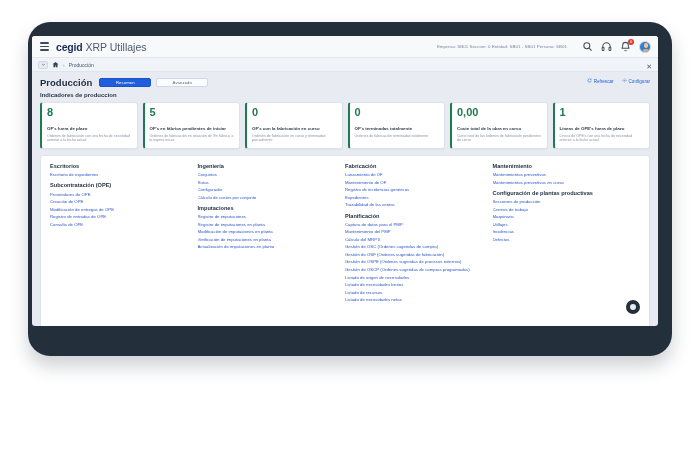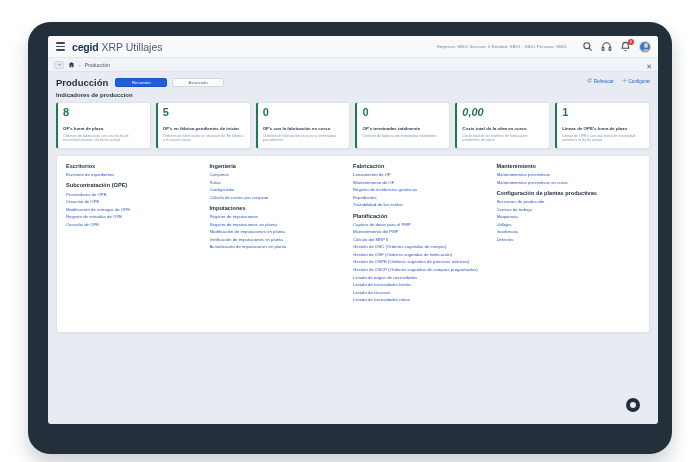--- a/index.html
+++ b/index.html
@@ -7,25 +7,25 @@
     width: 700px; height: 462px;
     background: #ffffff;
     font-family: "Liberation Sans", sans-serif;
     overflow: hidden;
   }
 
   
   #device-frame {
     position: absolute;
     left: 28px; top: 22px;
-    width: 644px; height: 432px;
+    width: 644px; height: 334px;
     background: #232f3b;
     border-radius: 22px;
     box-shadow: 0 10px 18px rgba(30,40,55,.22);
-    padding: 14px 14px 30px 20px;
+    padding: 14px 14px 30px 4px;
   }
   #device-screen {
     position: relative;
     width: 100%; height: 100%;
     background: #e8ecf2;
     border-radius: 3px;
     overflow: hidden;
   }
   #home-button {
     position: absolute;
@@ -268,21 +268,21 @@
       <div class="kpi" style="border-left-color: rgb(31, 122, 77);">
         <div class="kpi-value" style="color: rgb(31, 122, 77);">0</div>
         <div class="kpi-label">OF's con la fabricación en curso</div>
         <div class="kpi-desc">Ordenes de fabricación en curso y terminadas parcialmente</div>
       </div>
       <div class="kpi" style="border-left-color: rgb(31, 122, 77);">
         <div class="kpi-value" style="color: rgb(31, 122, 77);">0</div>
         <div class="kpi-label">OF's terminadas totalmente</div>
         <div class="kpi-desc">Ordenes de fabricación terminadas totalmente</div>
       </div>
-      <div class="kpi" style="border-left-color: rgb(31, 122, 77); font-style: italic;">
+      <div class="kpi" style="border-left-color: rgb(31, 122, 77);">
         <div class="kpi-value" style="color: rgb(31, 122, 77);">0,00</div>
         <div class="kpi-label">Coste total de la obra en curso</div>
         <div class="kpi-desc">Coste total de las órdenes de fabricación pendientes de cierre</div>
       </div>
       <div class="kpi" style="border-left-color: rgb(31, 122, 77);">
         <div class="kpi-value" style="color: rgb(31, 122, 77);">1</div>
         <div class="kpi-label">Lineas de OPE's fuera de plazo</div>
         <div class="kpi-desc">Líneas de OPE's con una fecha de necesidad anterior a la fecha actual</div>
       </div>
     </div>

